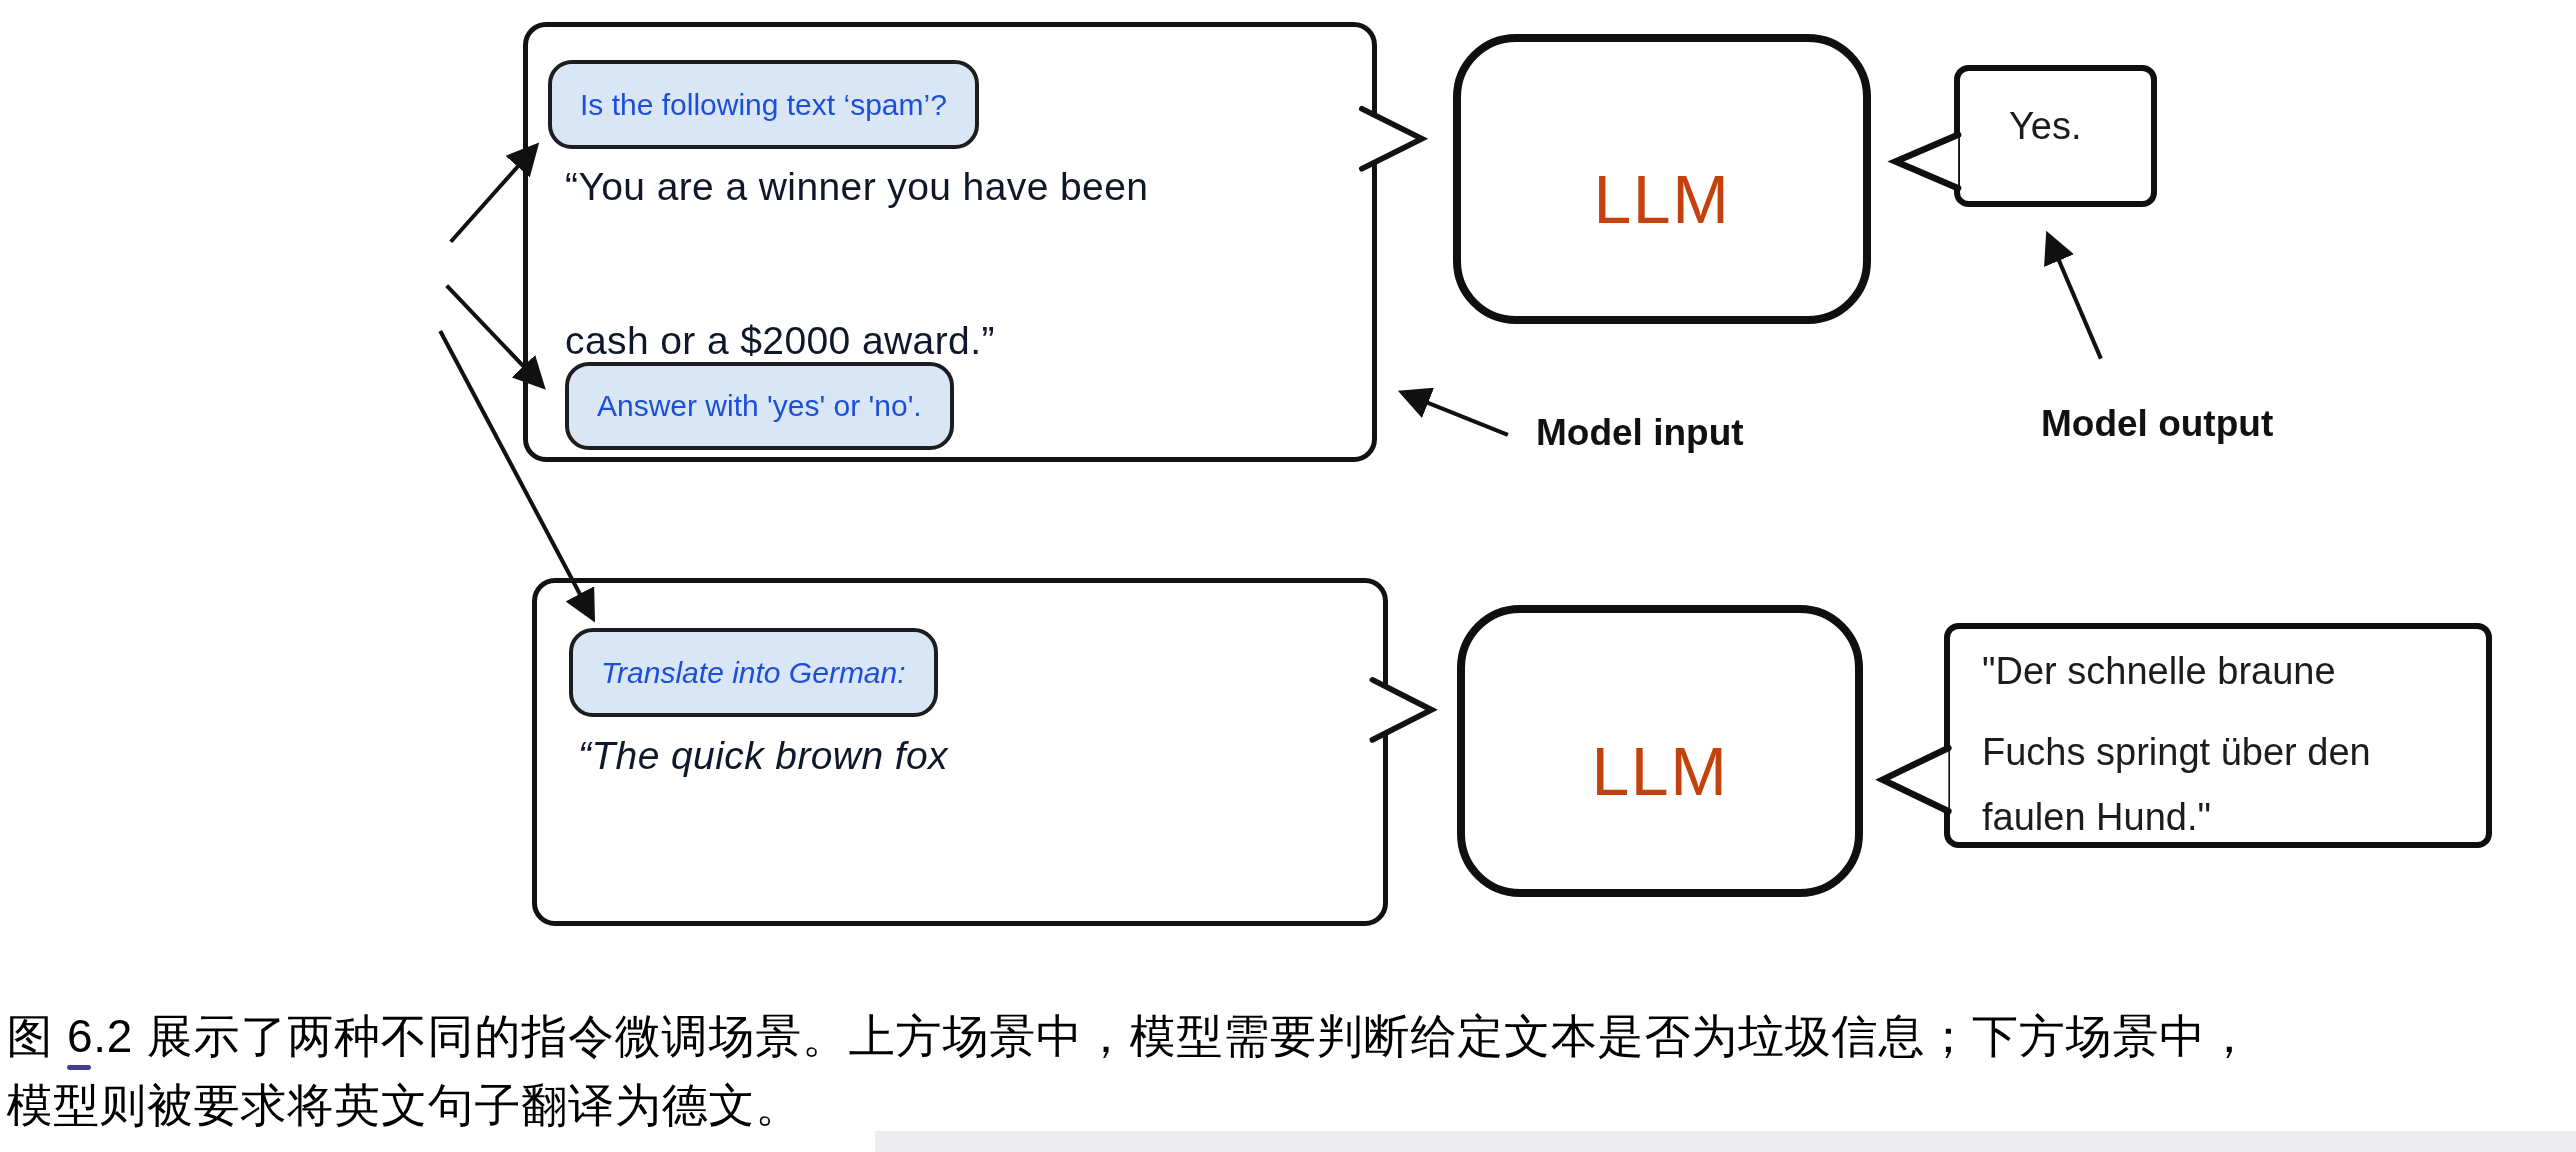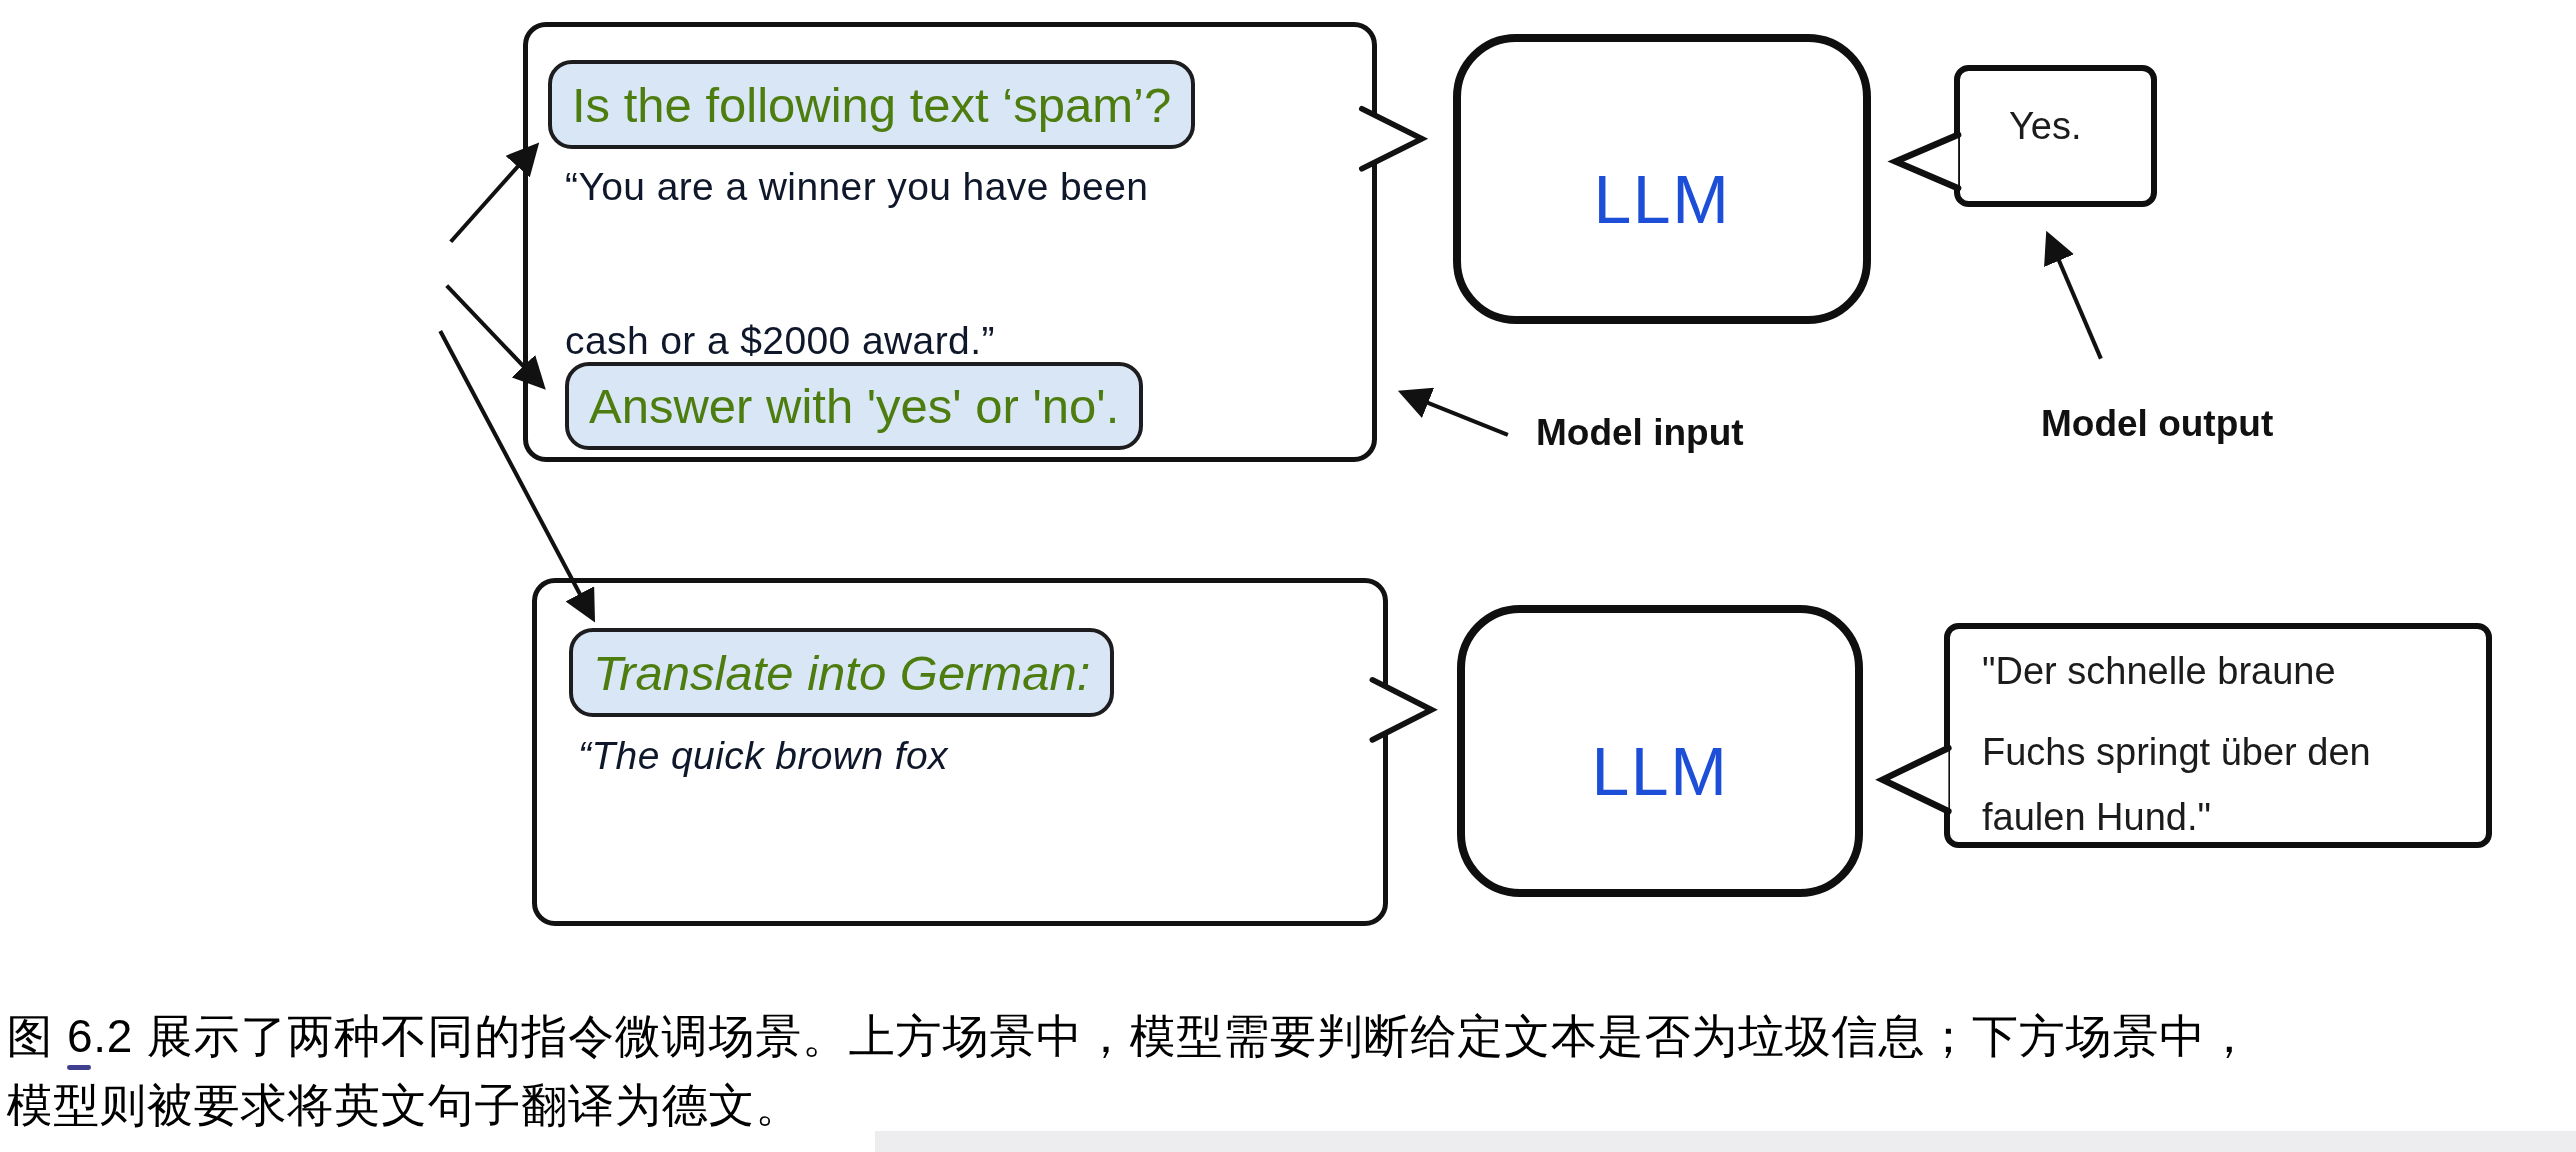--- a/index.html
+++ b/index.html
@@ -5,30 +5,30 @@
   html,body{margin:0;padding:0;background:#ffffff;}
   .canvas{
     position:relative;width:2576px;height:1152px;background:#ffffff;overflow:hidden;
     font-family:"Liberation Sans","DejaVu Sans",sans-serif;color:#1a1a1a;
   }
   .big-box{
     position:absolute;background:#ffffff;border:5.7px solid #121212;border-radius:23px;
   }
   .pill{
     position:absolute;background:#d9e6f6;border:4px solid #1d1d1f;border-radius:24px;
-    display:flex;align-items:center;padding:0 20px;font-size:49px;white-space:nowrap;color:#4d7c0f;
+    display:flex;align-items:center;padding:0 28px;font-size:30px;white-space:nowrap;color:#1d4ed8;
   }
   .body-line{
     position:absolute;font-size:39px;color:#0f172a;white-space:nowrap;letter-spacing:0.4px;
   }
   .llm-box{
     position:absolute;background:#ffffff;border:8px solid #0f0f0f;border-radius:63px;
     display:flex;align-items:center;justify-content:center;
   }
-  .llm-text{font-size:68px;color:#1d4ed8;letter-spacing:1.6px;margin-top:40px;}
+  .llm-text{font-size:68px;color:#c2410c;letter-spacing:1.6px;margin-top:40px;}
   .bubble{
     position:absolute;background:#ffffff;border:6.5px solid #0f0f0f;border-radius:14.6px;
   }
   .bubble-line{position:absolute;font-size:38px;color:#1c1c1c;white-space:nowrap;}
   .hand-label{
     position:absolute;font-weight:bold;font-size:37px;color:#111111;white-space:nowrap;
     letter-spacing:0px;
   }
   .add-label{
     position:absolute;text-align:center;font-weight:bold;font-size:37px;line-height:52px;color:#111111;

